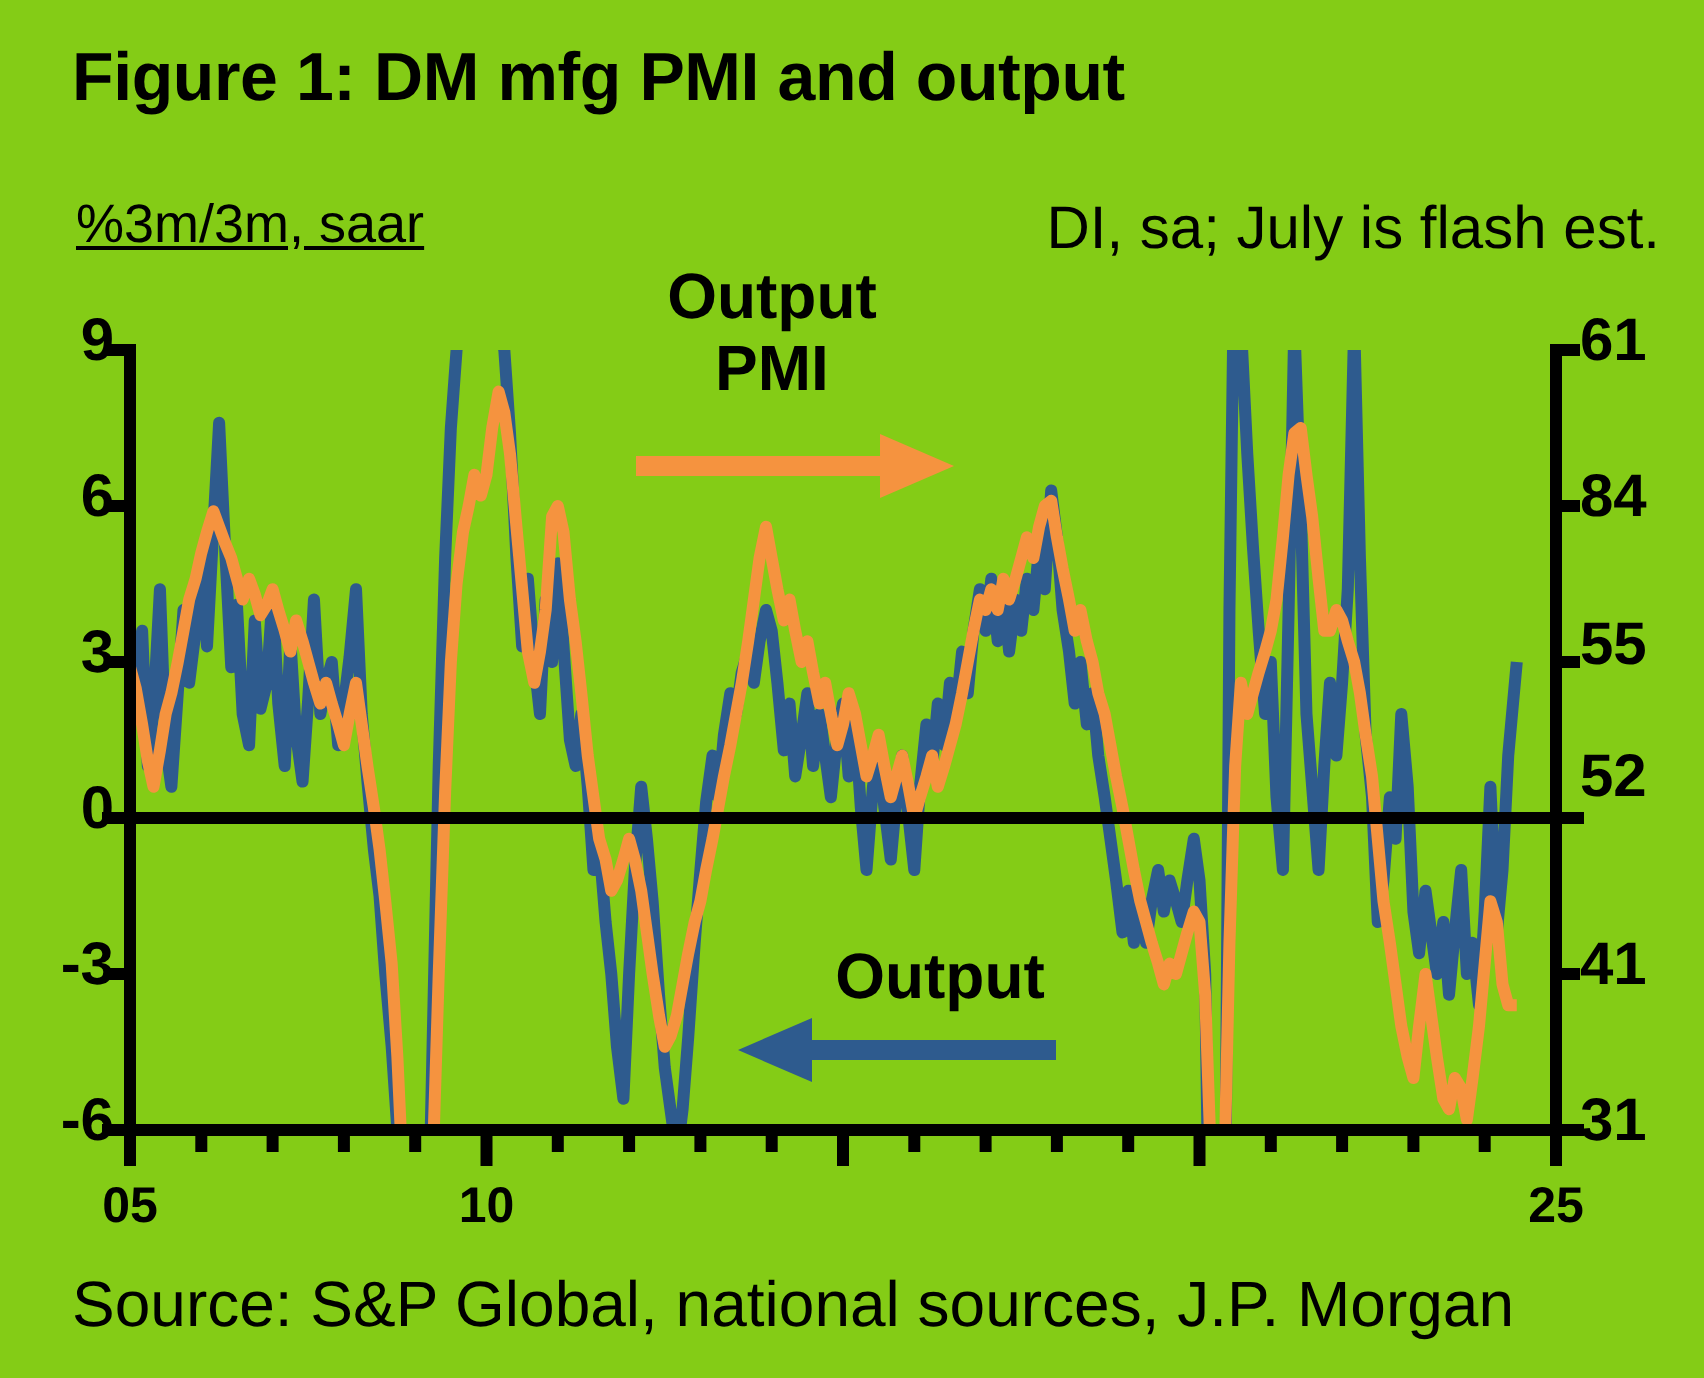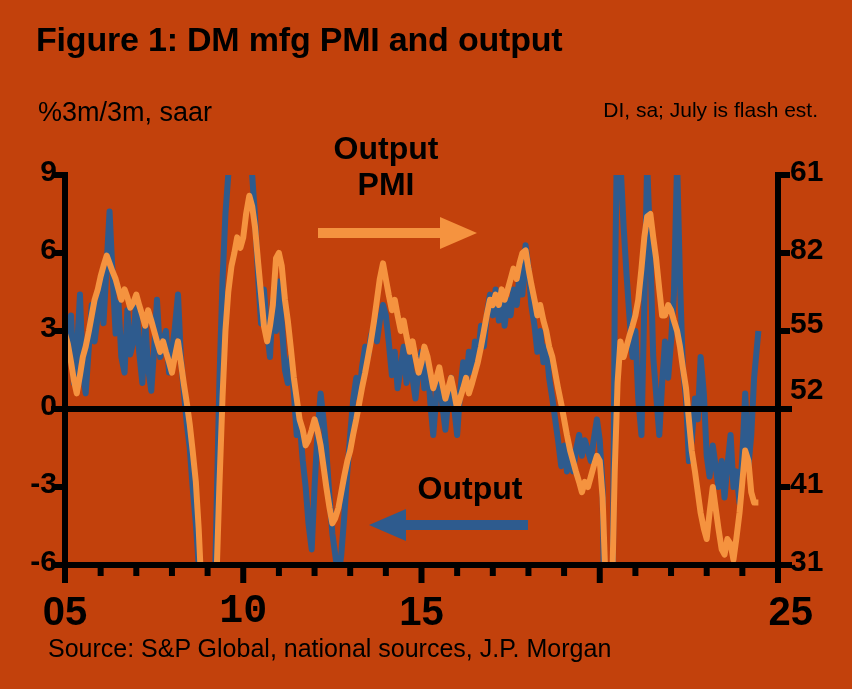--- a/index.html
+++ b/index.html
@@ -8,46 +8,47 @@
     background: #ffffff;
   }
   body {
     font-family: "Liberation Sans", sans-serif;
     -webkit-font-smoothing: antialiased;
   }
   #figure {
     position: relative;
     width: 852px;
     height: 689px;
-    background: #c2410c;
+    background: #84cc16;
     overflow: hidden;
   }
   .title {
     position: absolute;
     left: 36px;
     top: 20px;
     font-size: 34px;
     font-weight: bold;
     color: #000000;
     letter-spacing: -0.2px;
     white-space: nowrap;
   }
   .unit-left {
     position: absolute;
     left: 38px;
     top: 97px;
     font-size: 27px;
     color: #000000;
     white-space: nowrap;
+    text-decoration: underline;
   }
   .unit-right {
     position: absolute;
-    right: 34px;
+    right: 22px;
     top: 98px;
-    font-size: 21px;
+    font-size: 30px;
     color: #000000;
     white-space: nowrap;
     text-align: left;
   }
   .series-label {
     position: absolute;
     font-size: 32px;
     font-weight: bold;
     color: #000000;
     white-space: nowrap;
@@ -77,29 +78,28 @@
   }
   .axis-num {
     position: absolute;
     font-size: 30px;
     font-weight: bold;
     color: #000000;
     white-space: nowrap;
   }
   .ytick-left { right: 795px; text-align: right; width: 60px; }
   .ytick-right { left: 790px; text-align: left; width: 60px; }
-  .xtick { text-align: center; width: 70px; font-size: 40px; }
+  .xtick { text-align: center; width: 70px; font-size: 25px; }
   .source {
     position: absolute;
     left: 36px;
     top: 634px;
-    font-size: 25px;
+    font-size: 32px;
     color: #000000;
     white-space: nowrap;
-    margin-left: 12px;
   }
 </style>
 </head>
 <body>
 
 <div id="figure">
 
   <div class="title">Figure 1: DM mfg PMI and output</div>
 
   <div class="unit-left">%3m/3m, saar</div>
@@ -173,22 +173,21 @@
   </svg>
 
   <div class="source">Source: S&amp;P Global, national sources, J.P. Morgan</div>
 <div class="axis-num ytick-left" style="top: 154px;">9</div>
     <div class="axis-num ytick-left" style="top: 232px;">6</div>
     <div class="axis-num ytick-left" style="top: 310px;">3</div>
     <div class="axis-num ytick-left" style="top: 388px;">0</div>
     <div class="axis-num ytick-left" style="top: 466px;">-3</div>
     <div class="axis-num ytick-left" style="top: 544px;">-6</div>
     <div class="axis-num ytick-right" style="top: 154px;">61</div>
-    <div class="axis-num ytick-right" style="top: 232px;">82</div>
+    <div class="axis-num ytick-right" style="top: 232px;">84</div>
     <div class="axis-num ytick-right" style="top: 306px;">55</div>
     <div class="axis-num ytick-right" style="top: 372px;">52</div>
     <div class="axis-num ytick-right" style="top: 466px;">41</div>
     <div class="axis-num ytick-right" style="top: 544px;">31</div>
     <div class="axis-num xtick" style="left: 30px; top: 589px;">05</div>
-    <div class="axis-num xtick" style="left: 208.25px; top: 589px; font-family: Liberation Mono, monospace;">10</div>
-    <div class="axis-num xtick" style="left: 386.5px; top: 589px;">15</div>
-    <div class="axis-num xtick" style="left: 743px; top: 589px; text-align: right;">25</div>
+    <div class="axis-num xtick" style="left: 208.25px; top: 589px;">10</div>
+    <div class="axis-num xtick" style="left: 743px; top: 589px;">25</div>
   </div>
 
 </body></html>

